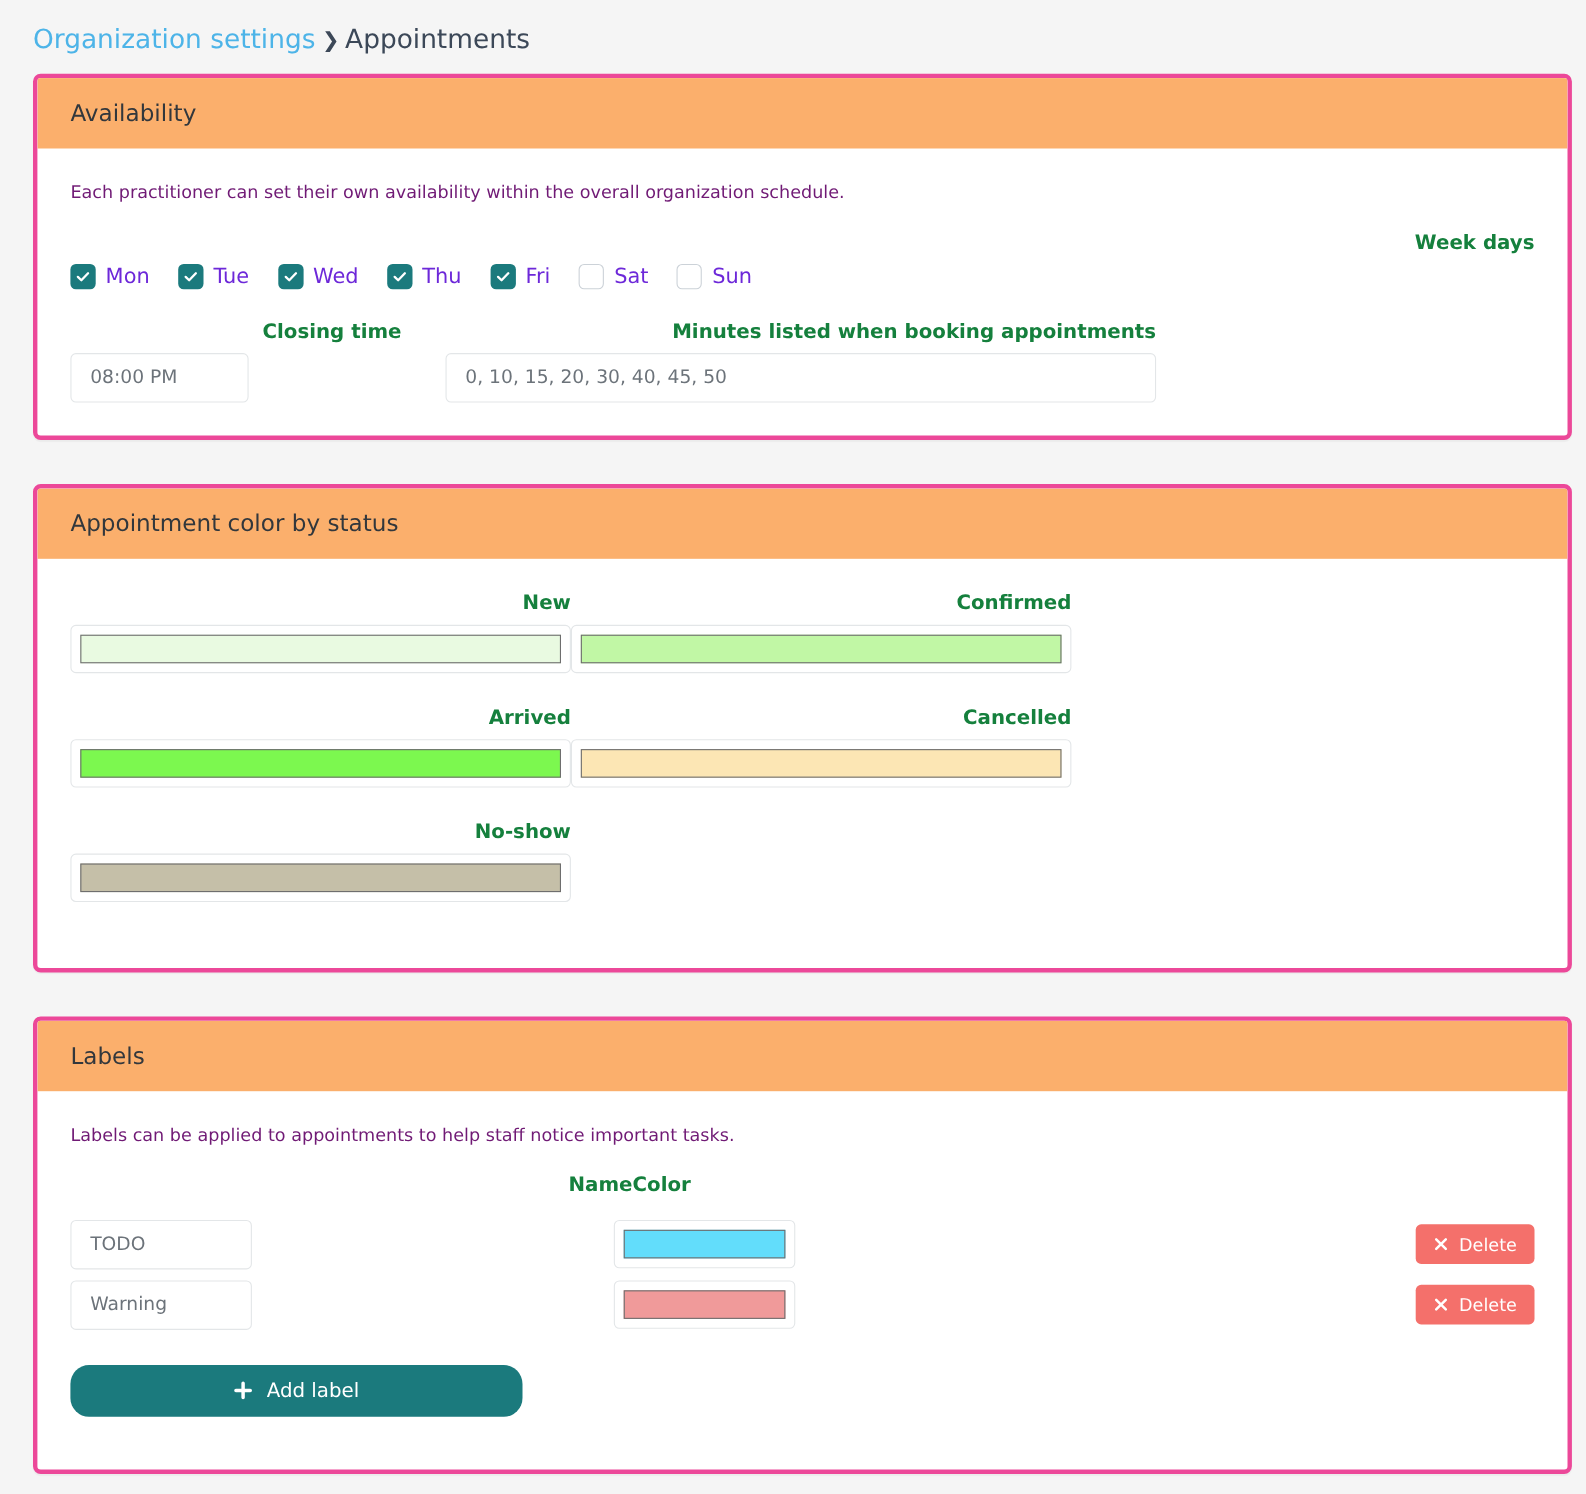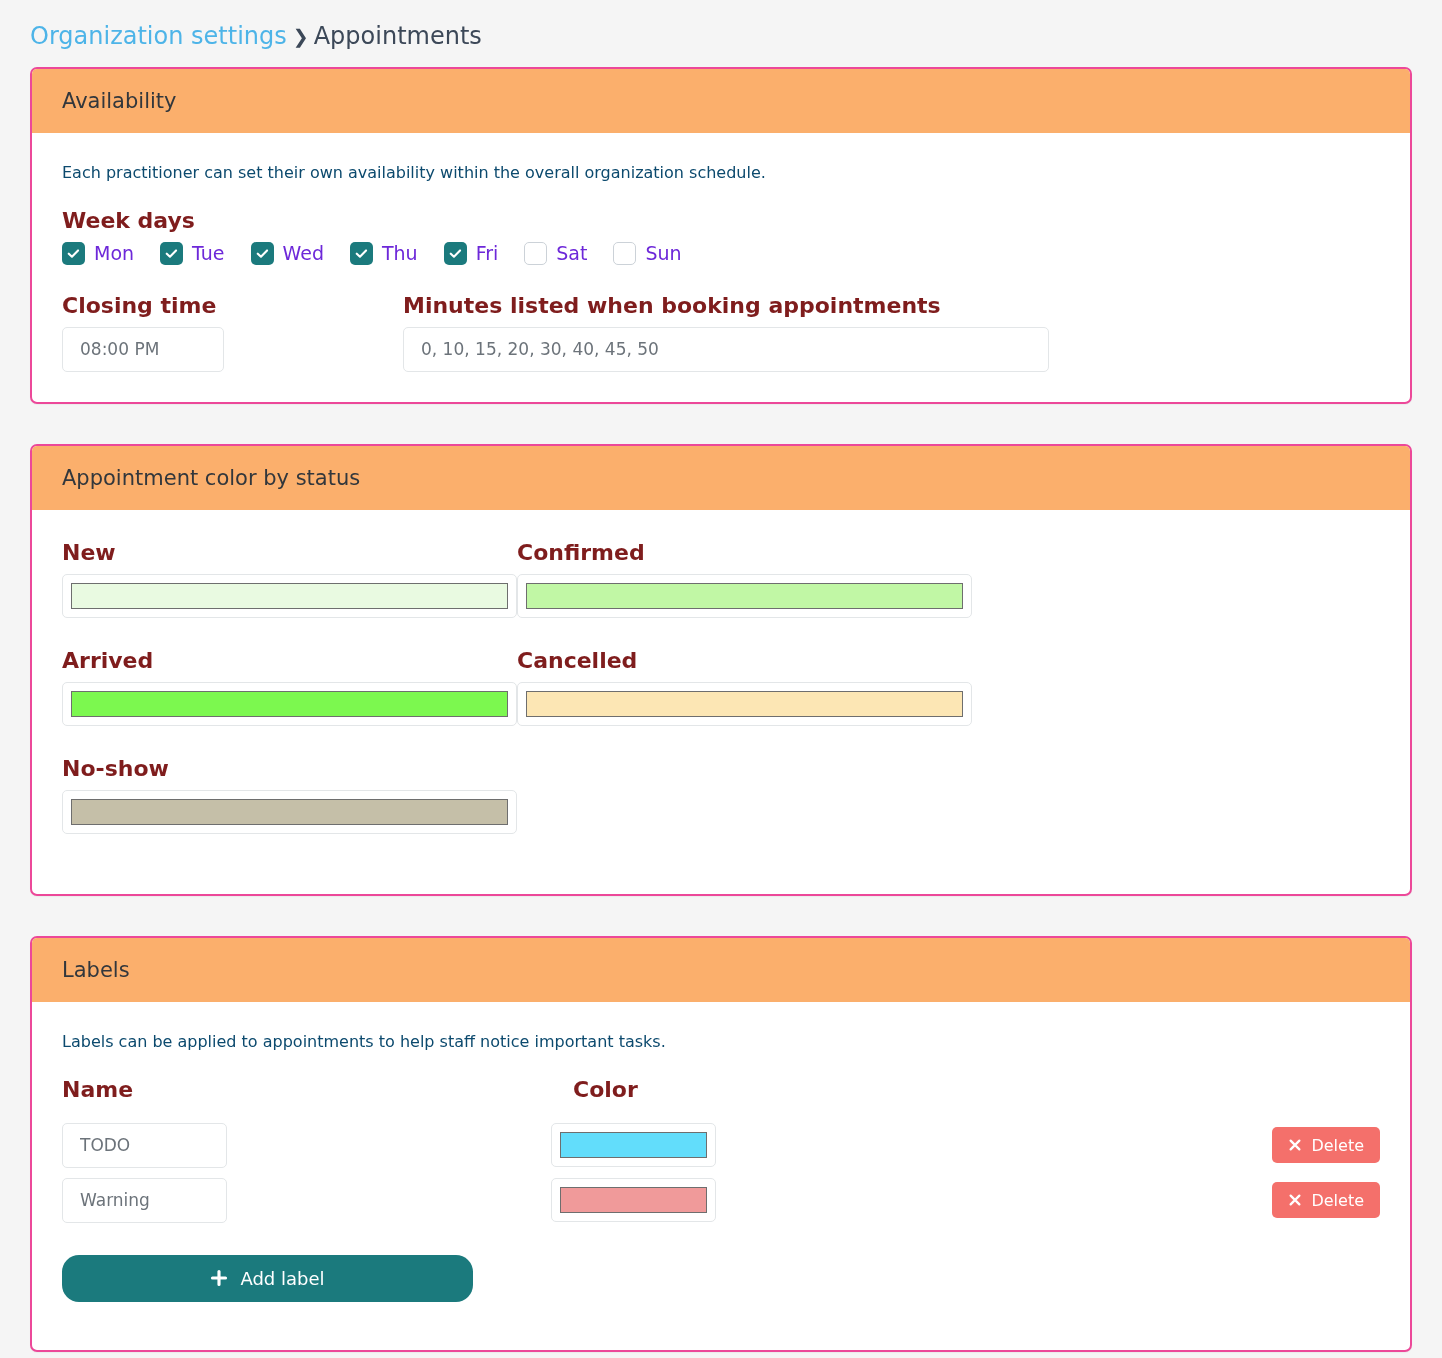--- a/index.html
+++ b/index.html
@@ -30,47 +30,48 @@
     font-size: 19px;
     font-weight: bold;
     margin: 0 5px 0 6px;
     display: inline-block;
     vertical-align: 1px;
   }
   .breadcrumb .crumb-current { color: #3c4858; }
 
   
   .card {
-    margin: 0 30px 40px 30px;
+    margin: 0 13px 40px 30px;
     background: #ffffff;
-    border: 2px solid #ec4899;
+    border: 4px solid #ec4899;
     border-radius: 7px;
     overflow: hidden;
     box-shadow: 0 1px 1px rgba(0,0,0,0.04);
   }
   .card-header {
     background: #fbaf6c;
     padding: 20px 0 20px 30px;
     font-size: 21px;
     color: #32373c;
   }
   .card-body { padding: 30px; }
 
   .intro-text {
     font-size: 16px;
-    color: #0c4a6e;
+    color: #701a75;
     margin: 0 0 26px 0;
   }
 
   
   .field-label {
-    font-size: 22px;
+    font-size: 18px;
     font-weight: bold;
-    color: #7f1d1d;
+    color: #15803d;
     margin: 0 0 9px 0;
+    text-align: right;
   }
 
   
   .weekday-row {
     display: flex;
     align-items: center;
     margin-bottom: 28px;
   }
   .weekday {
     display: flex;

